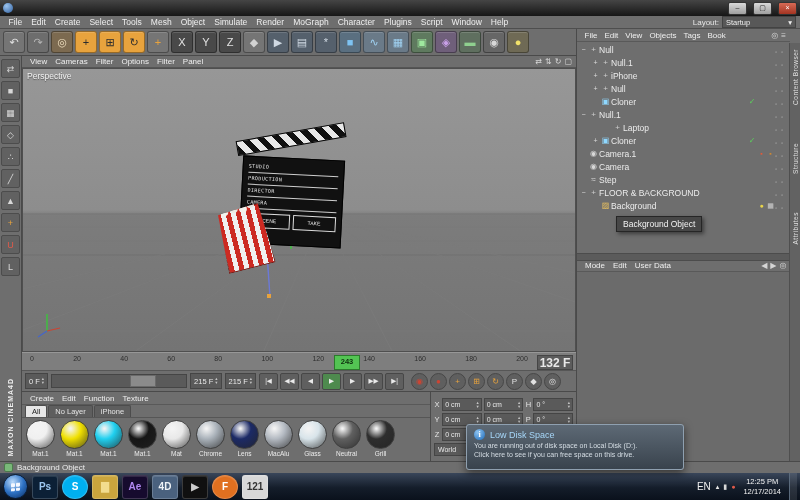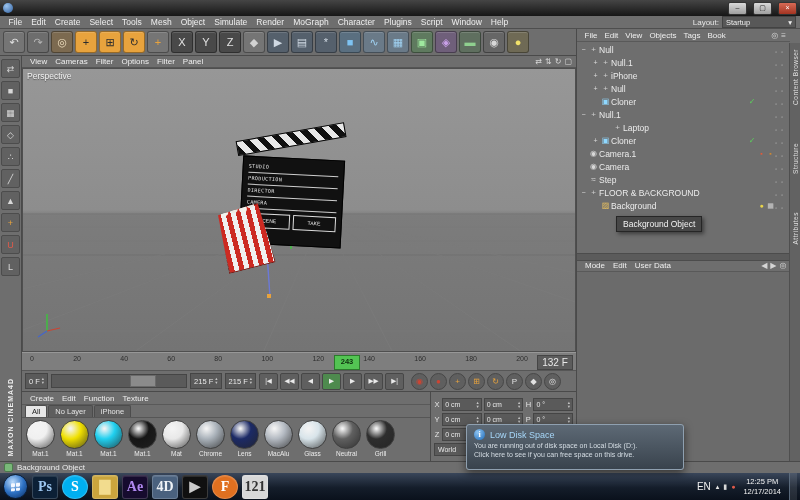--- a/index.html
+++ b/index.html
@@ -86,21 +86,21 @@
   .om-tooltip{left:616px;top:216px;background:#474747;border:1px solid #262626;color:#f2f2f2;font-size:8.5px;
     padding:2px 6px;box-shadow:2px 2px 4px rgba(0,0,0,.45);z-index:40;}
   
   .timeline{left:22px;top:352px;width:554px;height:19px;background:#7e7e7e;border-top:1px solid #979797;
     border-bottom:1px solid #565656;box-sizing:border-box;}
   .ticks{position:absolute;left:8px;right:48px;top:2px;display:flex;justify-content:space-between;}
   .tick{font-size:7px;color:#2e2e2e;}
   .tl-marker{position:absolute;left:312px;top:2px;width:24px;height:13px;background:#53c453;border:1px solid #2c7a2c;
     color:#0f2f0f;font-size:7.5px;font-weight:bold;text-align:center;line-height:12px;}
   .tl-end{position:absolute;right:3px;top:2px;width:34px;height:13px;background:#5c5c5c;border:1px solid #454545;
-    color:#e8e8e8;font-size:10px;display:flex;align-items:center;justify-content:center;}
+    color:#e8e8e8;font-size:12px;display:flex;align-items:center;justify-content:center;font-weight:bold;}
   
   .transport{left:22px;top:371px;width:554px;height:21px;background:#6e6e6e;border-bottom:1px solid #4a4a4a;
     display:flex;align-items:center;gap:3px;padding:0 3px;box-sizing:border-box;}
   .t-field{height:14px;background:#5a5a5a;border:1px solid #454545;color:#e8e8e8;font-size:7.5px;
     display:flex;align-items:center;padding:0 3px;gap:2px;}
   .t-step{font-size:4.5px;color:#c5c5c5;line-height:4px;display:flex;flex-direction:column;}
   .t-slider{width:134px;height:12px;background:#5a5a5a;border:1px solid #454545;position:relative;}
   .t-handle{position:absolute;left:58%;top:0;width:26px;height:100%;background:#8b8b8b;border:1px solid #6a6a6a;box-sizing:border-box;}
   .t-btn{width:17px;height:15px;border:1px solid #474747;border-radius:2px;color:#eaeaea;font-size:6.5px;
     display:flex;align-items:center;justify-content:center;}
@@ -142,21 +142,21 @@
   .note-title{font-size:9px;color:#a6d6f8;}
   .note-line{font-size:7px;color:#d6dee5;margin-top:2px;}
   
   .taskbar{left:0;top:473px;width:800px;height:27px;background:linear-gradient(#39465a,#141d2a 55%,#0a111c);
     display:flex;align-items:center;gap:4px;padding:0 3px;box-sizing:border-box;z-index:30;}
   .start-orb{width:23px;height:23px;border-radius:50%;background:radial-gradient(circle at 38% 30%,#bcdcfc,#2e72c4 50%,#0a2a5c);
     display:flex;align-items:center;justify-content:center;border:1px solid #0a1c34;}
   .orb-flag{width:9px;height:8px;display:grid;grid-template-columns:1fr 1fr;grid-template-rows:1fr 1fr;gap:1px;transform:skewY(-6deg);}
   .orb-flag i{background:#f4f8ff;border-radius:1px;}
   .tb-app{width:24px;height:22px;display:flex;align-items:center;justify-content:center;
-    font-size:14px;font-weight:bold;border:1px solid rgba(255,255,255,.18);box-shadow:inset 0 1px 0 rgba(255,255,255,.12);font-family:Liberation Serif, serif;}
+    font-size:10px;font-weight:bold;border:1px solid rgba(255,255,255,.18);box-shadow:inset 0 1px 0 rgba(255,255,255,.12);}
   .tray{margin-left:auto;display:flex;align-items:center;gap:5px;}
   .tray-lang{font-size:10px;color:#f0f0f0;}
   .tray-ico{font-size:7px;}
   .clock{text-align:center;color:#f2f2f2;font-size:7.5px;line-height:1.25;margin:0 3px;}
   .show-desktop{width:7px;height:27px;background:rgba(255,255,255,.1);border-left:1px solid #5a6a7c;}
 </style>
 </head>
 <body>
 
 <div class="app">

